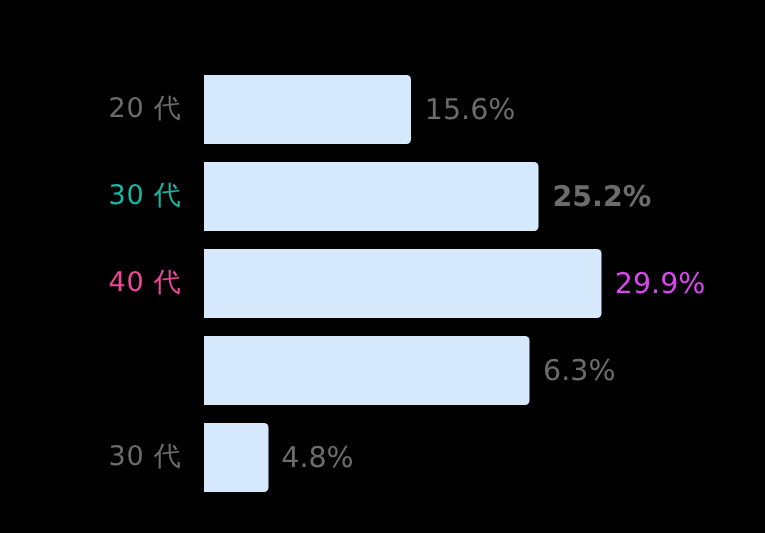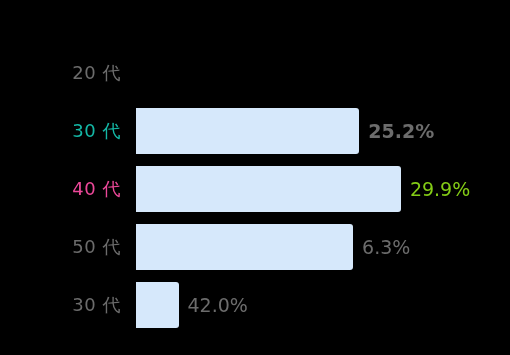--- a/index.html
+++ b/index.html
@@ -85,48 +85,51 @@
 <body>
 
 <div id="chart-root" style="background: rgb(0, 0, 0);">
 
   <div class="chart-title"></div>
 
   <div class="rows">
 
     <div class="row">
       <div class="cat-label" style="color: rgb(108, 108, 108);">20 代</div>
+      <div class="bar-track">
+        <div class="bar" style="width: 138.216px; background: rgb(214, 232, 251);"></div>
+        <div class="value-label" style="color: rgb(108, 108, 108);">15.6%</div>
+      </div>
     </div>
 
     <div class="row">
       <div class="cat-label" style="color: #14b8a6;">30 代</div>
       <div class="bar-track">
         <div class="bar" style="width: 223.272px; background: rgb(214, 232, 251);"></div>
         <div class="value-label" style="color: rgb(108, 108, 108); font-weight: bold;">25.2%</div>
       </div>
     </div>
 
     <div class="row">
       <div class="cat-label" style="color: #ec4899;">40 代</div>
       <div class="bar-track">
         <div class="bar" style="width: 264.914px; background: rgb(214, 232, 251);"></div>
-        <div class="value-label" style="color: #84cc16;">29.9%</div>
+        <div class="value-label" style="color: #d946ef;">29.9%</div>
       </div>
     </div>
 
     <div class="row">
-      <div class="cat-label" style="color: rgb(108, 108, 108);">50 代</div>
       <div class="bar-track">
         <div class="bar" style="width: 217.07px; background: rgb(214, 232, 251);"></div>
         <div class="value-label" style="color: rgb(108, 108, 108);">6.3%</div>
       </div>
     </div>
 
     <div class="row">
       <div class="cat-label" style="color: rgb(108, 108, 108);">30 代</div>
       <div class="bar-track">
         <div class="bar" style="width: 42.528px; background: rgb(214, 232, 251);"></div>
-        <div class="value-label" style="color: rgb(108, 108, 108);">42.0%</div>
+        <div class="value-label" style="color: rgb(108, 108, 108);">4.8%</div>
       </div>
     </div>
 
   </div>
 </div>
 
 </body></html>

